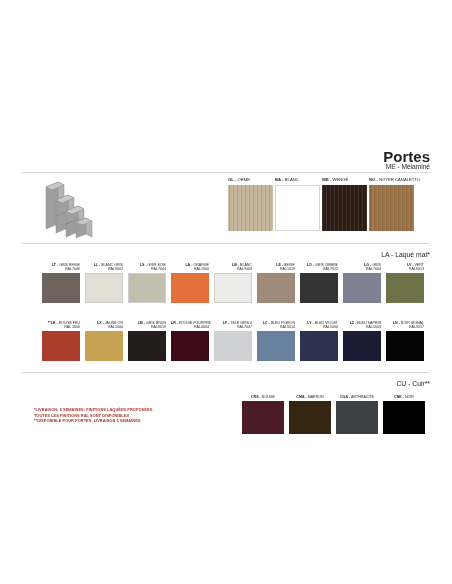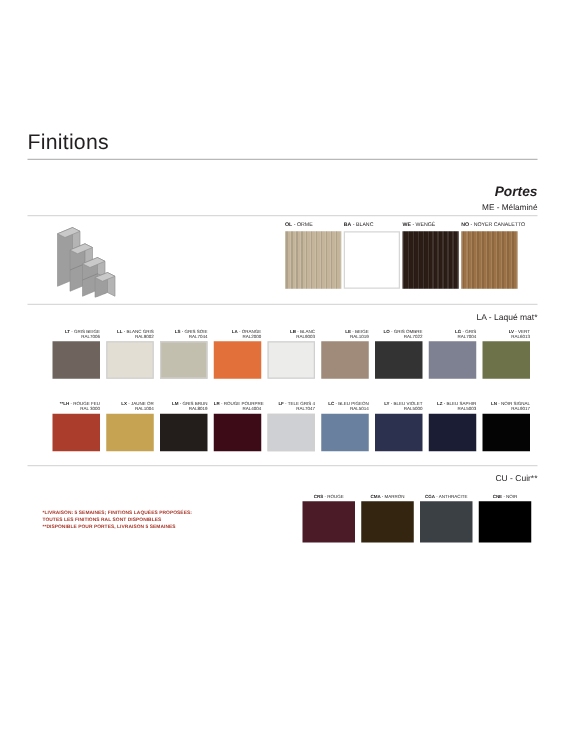--- a/index.html
+++ b/index.html
@@ -19,21 +19,21 @@
     font-size:17px;font-weight:400;letter-spacing:.2px;
     color:#231f20;line-height:20px;padding-bottom:3px;
   }
   .title-rule{border-bottom:1px solid #b8b8b8;width:408px;}
 
   
   .sec-head{
     position:absolute;text-align:right;font-weight:bold;
     color:#231f20;
   }
-  .sec-portes{left:250px;top:148px;width:180px;font-size:11px;font-style:italic;}
+  .sec-portes{left:250px;top:148px;width:180px;font-size:15px;}
   .sub-melamine{position:absolute;left:250px;top:163px;width:180px;text-align:right;font-size:6.6px;color:#231f20;}
   .sec-laque{position:absolute;left:240px;top:251px;width:190px;text-align:right;font-size:6.8px;color:#231f20;}
   .sec-cuir{position:absolute;left:240px;top:380px;width:190px;text-align:right;font-size:6.8px;color:#231f20;}
 
   
   .hr{position:absolute;height:1px;background:#d9d9d9;}
 
   
   .sw-row{position:absolute;display:flex;}
   .sw{display:flex;flex-direction:column;align-items:stretch;}
@@ -61,24 +61,20 @@
   .footnote div{white-space:nowrap;}
 
   
   .furn{position:absolute;left:42px;top:178px;width:56px;height:60px;}
 </style>
 </head>
 <body>
 
 <div class="page">
 
-  <div class="title-block">
-    <div class="title">Finitions</div>
-    <div class="title-rule"></div>
-  </div>
 
   <div class="furn">
     <svg width="56" height="60" viewBox="0 0 56 60" xmlns="http://www.w3.org/2000/svg">
       <g stroke="#8d8d8d" stroke-width="0.5">
 
         <polygon points="4,9 16,4 16,46 4,51" fill="#9e9e9e"></polygon>
         <polygon points="16,4 22,7 22,49 16,46" fill="#b4b4b4"></polygon>
         <polygon points="4,9 16,4 22,7 10,12" fill="#c9c9c9"></polygon>
 
         <polygon points="14,22 26,17 26,50 14,55" fill="#9e9e9e"></polygon>

